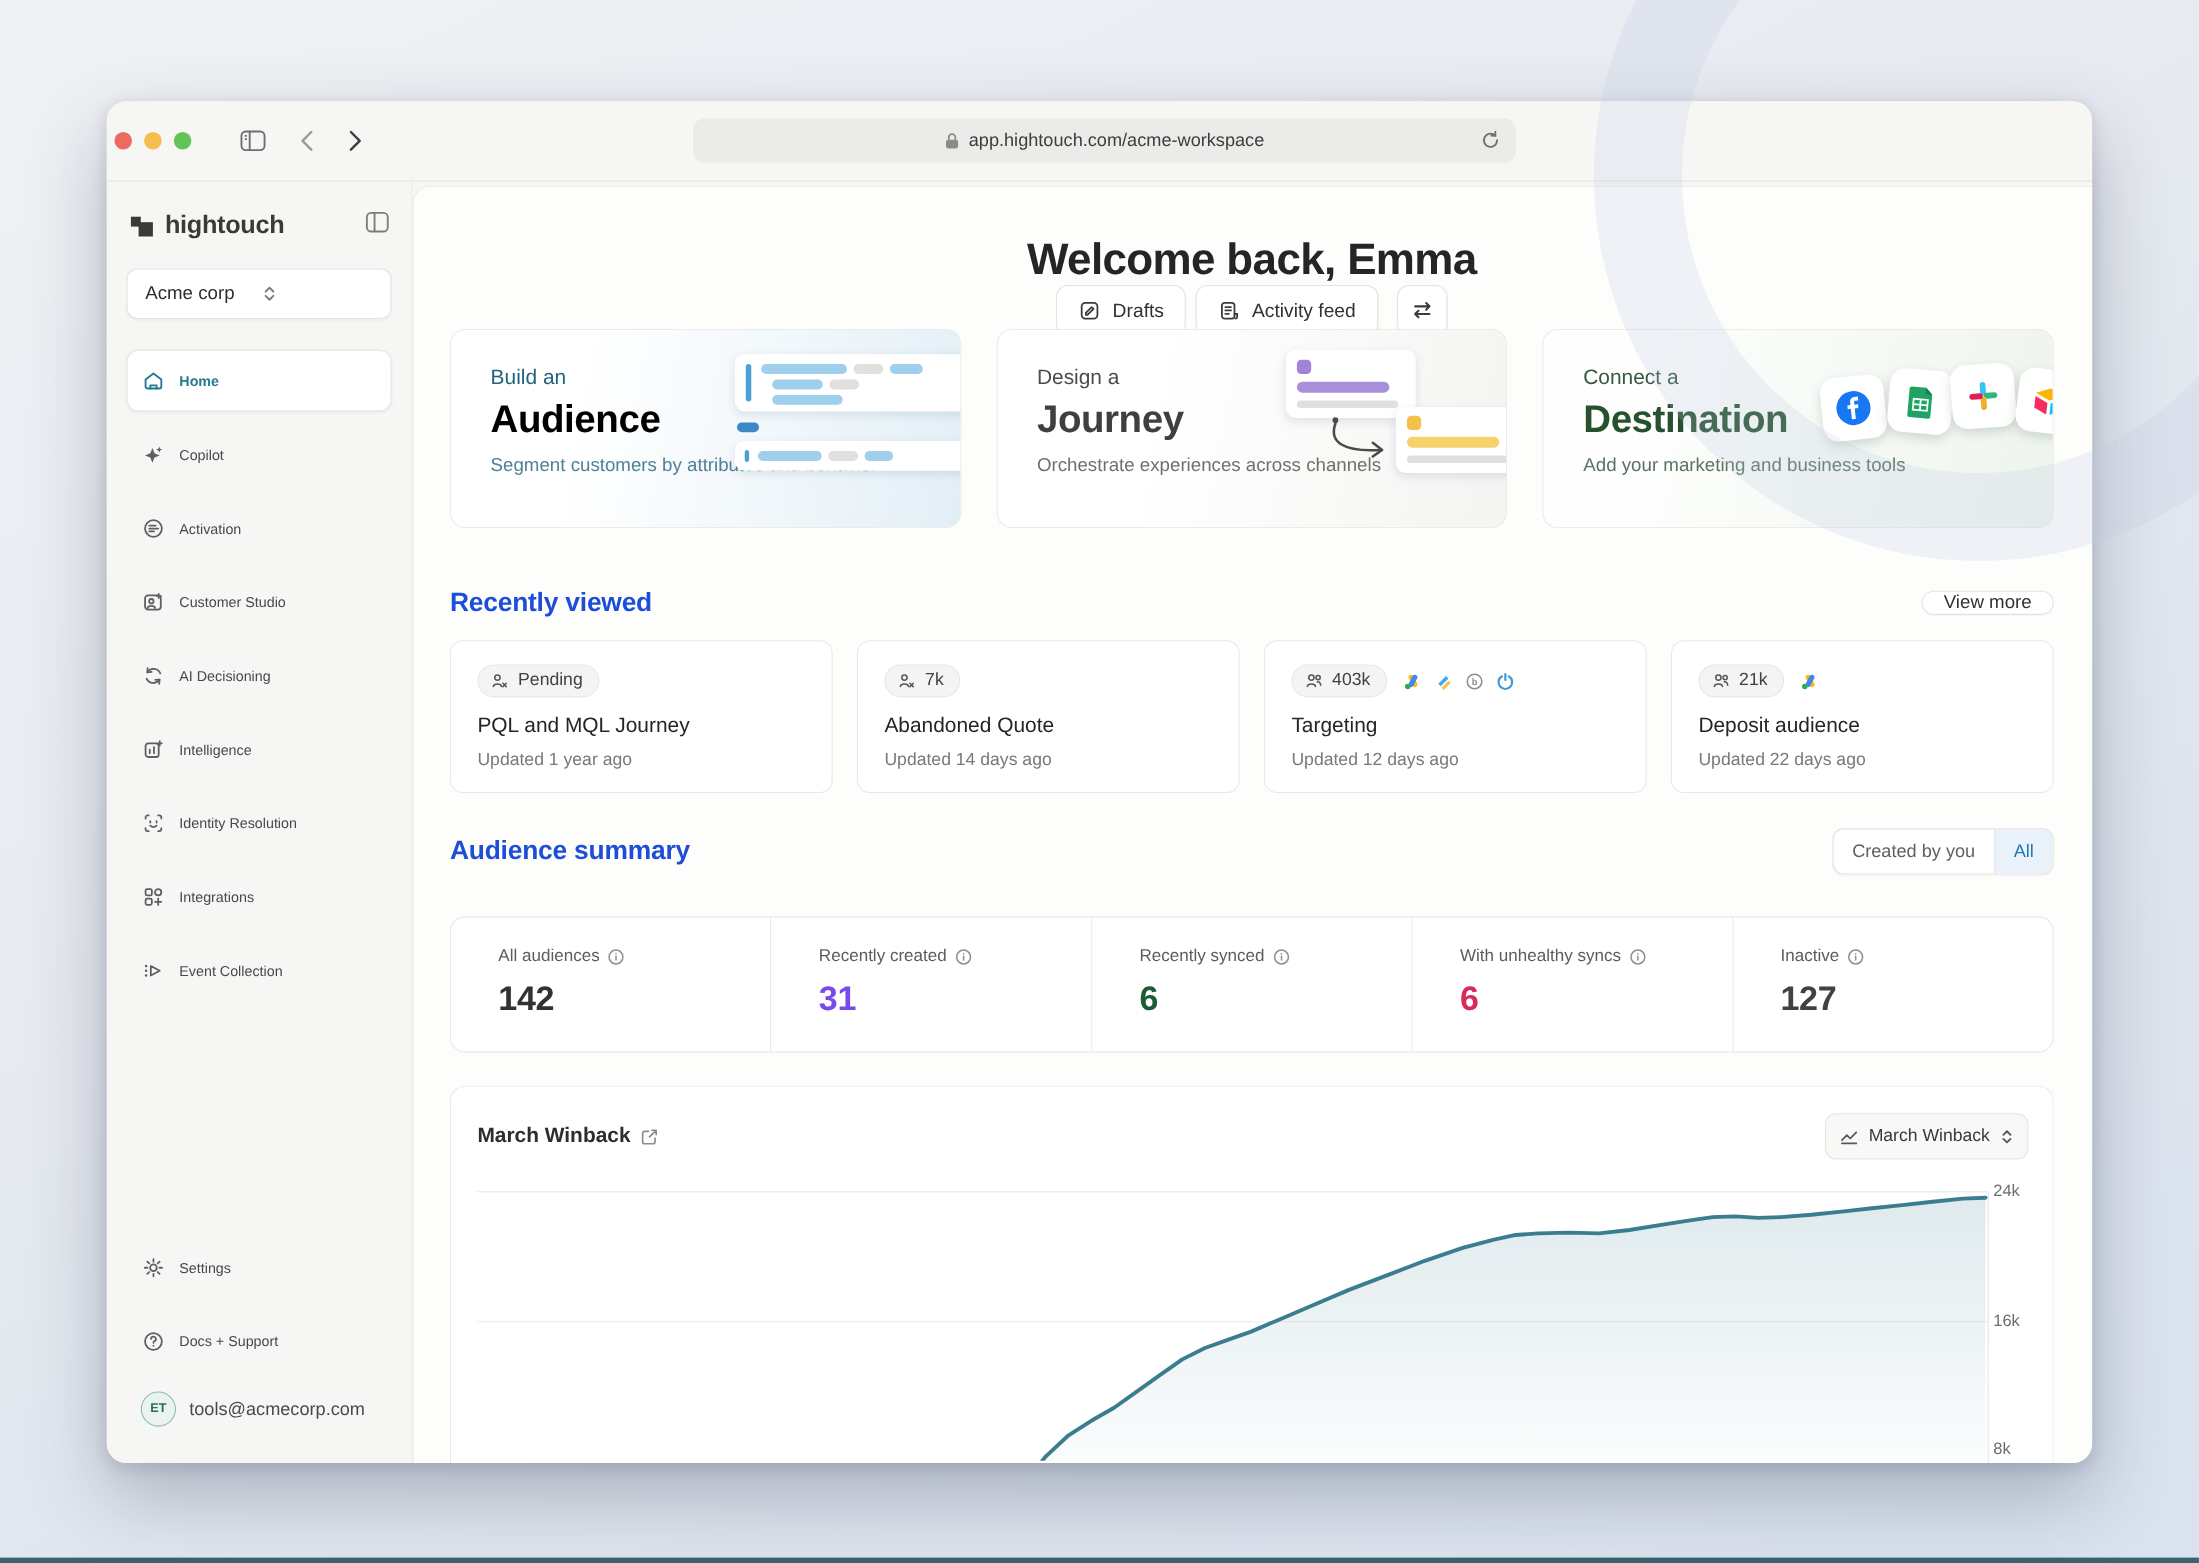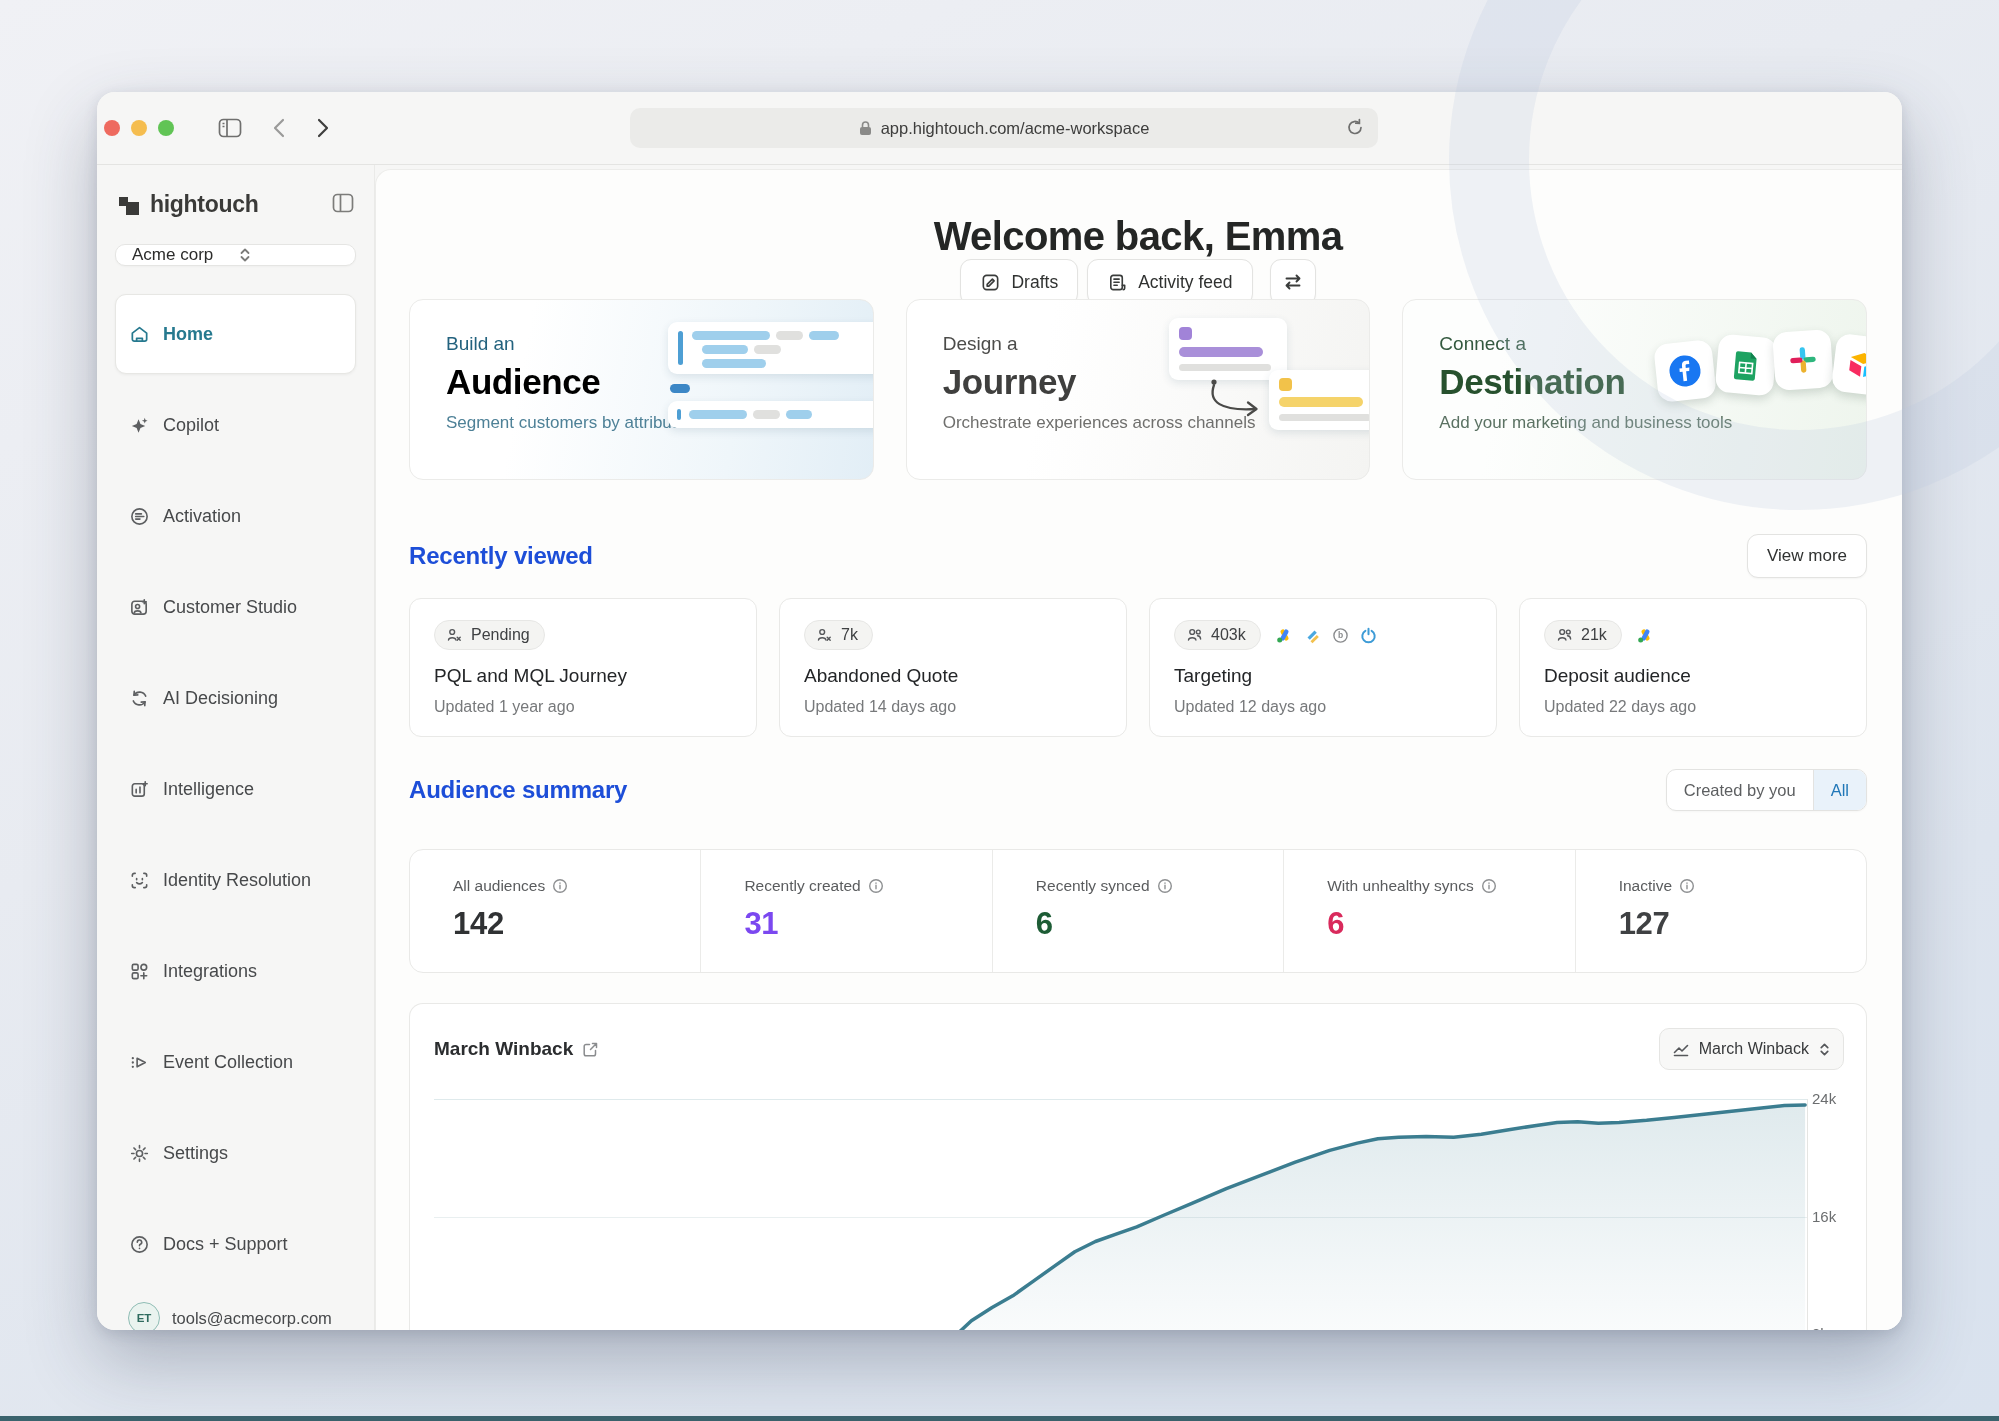--- a/index.html
+++ b/index.html
@@ -38,22 +38,22 @@
   .logo-mark i{position:absolute;background:#3a3a38;}
   .logo-mark i.a{left:0;top:3px;width:9px;height:9px;}
   .logo-mark i.b{left:7px;top:8px;width:13px;height:13px;}
   .logo-text{font-size:23px;font-weight:bold;color:#3a3a38;letter-spacing:-.3px;flex:1;}
   .collapse-ic{color:#7c7c7a;}
   .ws-select{height:44px;background:#fff;border:1px solid #e5e5e3;border-radius:10px;
     display:flex;align-items:center;padding:0 12px 0 16px;font-size:17px;color:#2c2c2b;
     box-shadow:0 1px 2px rgba(0,0,0,.03);margin-bottom:28px;}
   .ws-select span{flex:1;}
   .nav{display:flex;flex-direction:column;}
-  .nav-item{display:flex;align-items:center;gap:13px;height:46px;padding:16px 13px;border-radius:11px;
-    color:#47494b;font-size:18px;margin-bottom:11px;border:1px solid transparent;}
+  .nav-item{display:flex;align-items:center;gap:13px;height:46px;padding:4px 13px;border-radius:11px;
+    color:#47494b;font-size:13px;margin-bottom:11px;border:1px solid transparent;}
   .nav-item .ic{display:flex;color:#5d5f61;}
   .nav-item.active{background:#fff;border-color:#e7e7e4;color:#26798f;
     box-shadow:0 1px 3px rgba(0,0,0,.05);font-weight:bold;}
   .nav-item.active .ic{color:#26798f;}
   .side-spacer{flex:1;}
   .account{display:flex;align-items:center;gap:12px;height:46px;padding:0 13px;font-size:16.5px;color:#47494b;}
   .avatar{width:30px;height:30px;border-radius:50%;background:#eaf3ef;border:1.5px solid #8fbcb4;
     color:#2f6b5f;font-size:11.5px;font-weight:bold;display:flex;align-items:center;justify-content:center;flex:0 0 30px;}
 
   .main{flex:1;margin-top:4px;background:#fdfdfc;border:1px solid #ececea;border-right:none;border-bottom:none;
@@ -94,21 +94,21 @@
   .pp{background:#a98fd9;}.py{background:#f5d36a;}
   .sq{position:absolute;border-radius:4px;width:13px;height:13px;}
   .tile{position:absolute;width:58px;height:58px;background:#fff;border-radius:14px;
     box-shadow:0 4px 10px rgba(40,65,50,.18);display:flex;align-items:center;justify-content:center;}
 
   
   .sec-head{display:flex;align-items:center;justify-content:space-between;}
   .sec-head.rv{margin-top:54px;}
   .sec-head.as{margin-top:32px;}
   .sec-title{font-size:24px;font-weight:bold;color:#1d4ed8;letter-spacing:-.2px;margin:0;}
-  .btn.small{height:44px;font-size:17px;}
+  .btn.small{height:22px;font-size:17px;}
 
   
   .rv-row{display:flex;gap:22px;margin-top:20px;}
   .rv-card{flex:1;background:#fff;border:1px solid #e9e9e7;border-radius:12px;height:139px;
     padding:21px 24px;box-sizing:border-box;cursor:pointer;}
   .badge-row{display:flex;align-items:center;gap:15px;}
   .badge{display:inline-flex;align-items:center;gap:8px;background:#f4f4f2;border:1px solid #e7e7e5;
     border-radius:999px;padding:5px 14px 5px 11px;font-size:16px;color:#3f4143;}
   .badge .ic{color:#55575a;display:flex;}
   .mini-icons{display:flex;gap:11px;align-items:center;}

